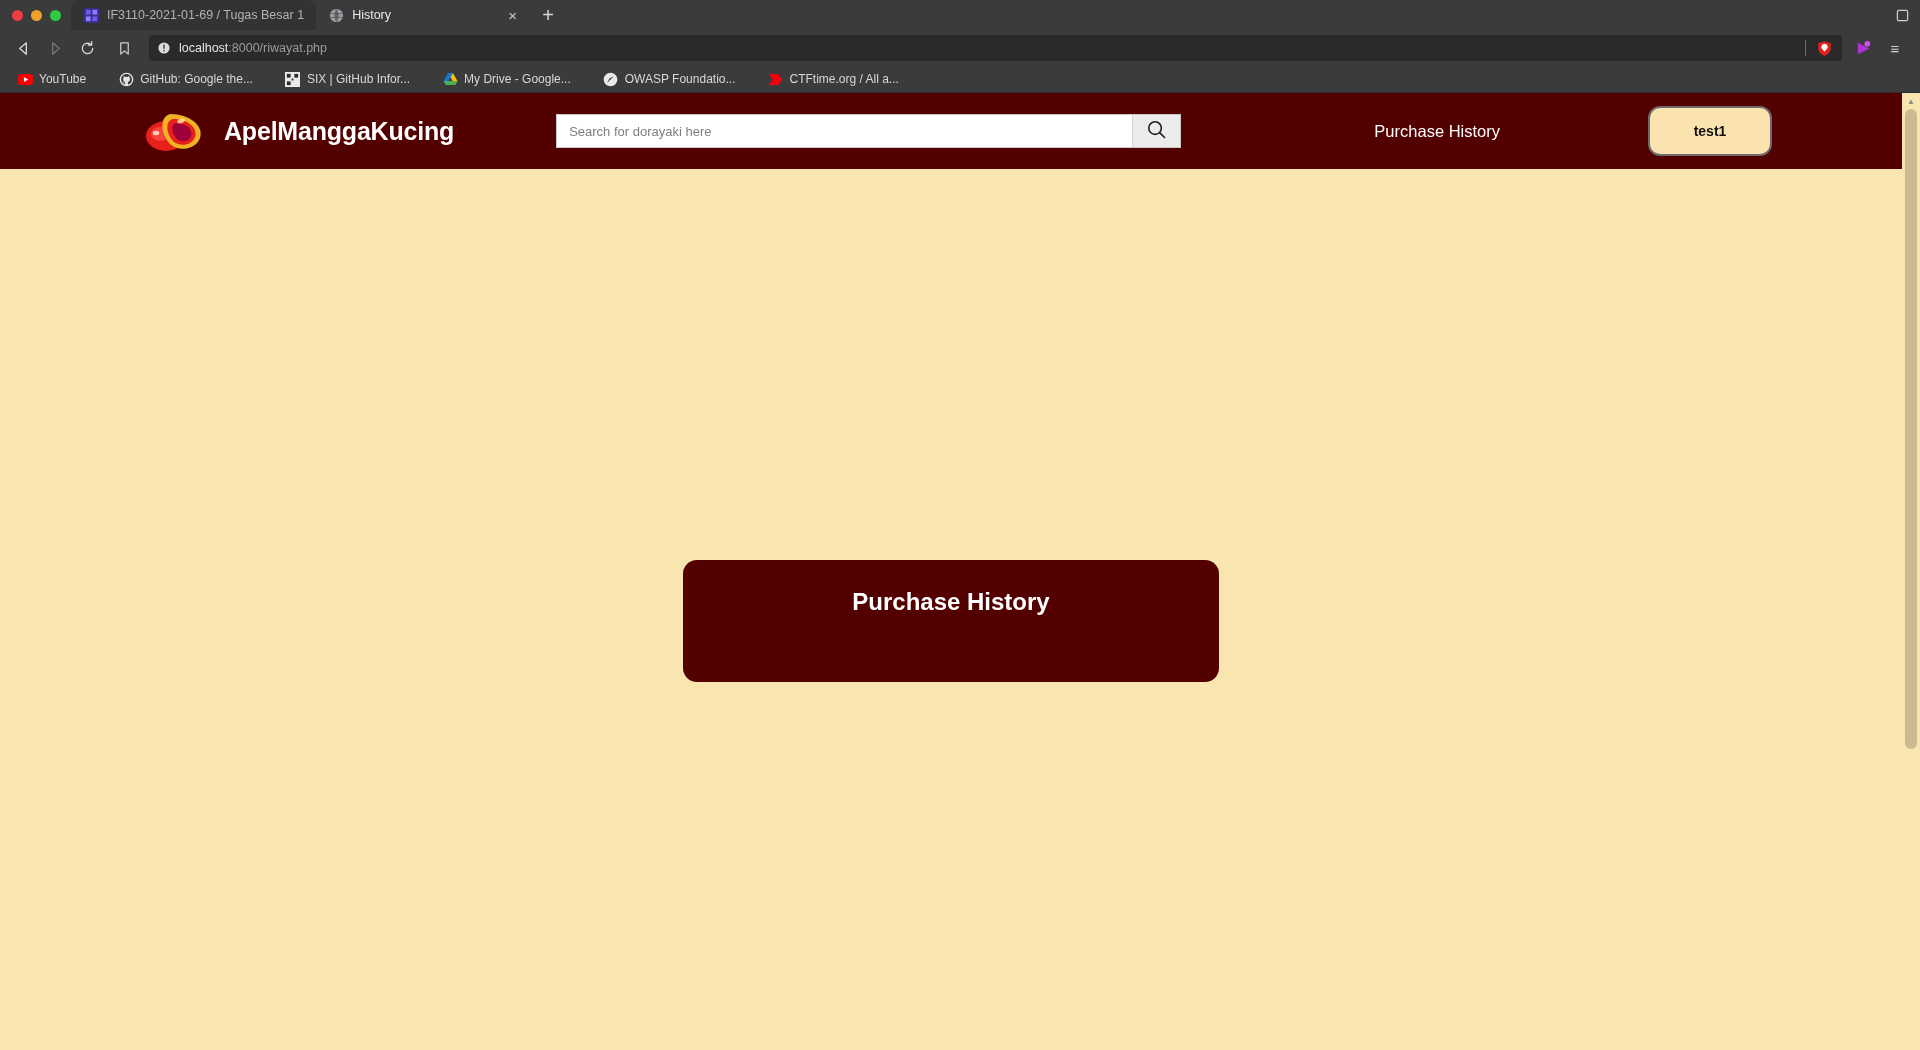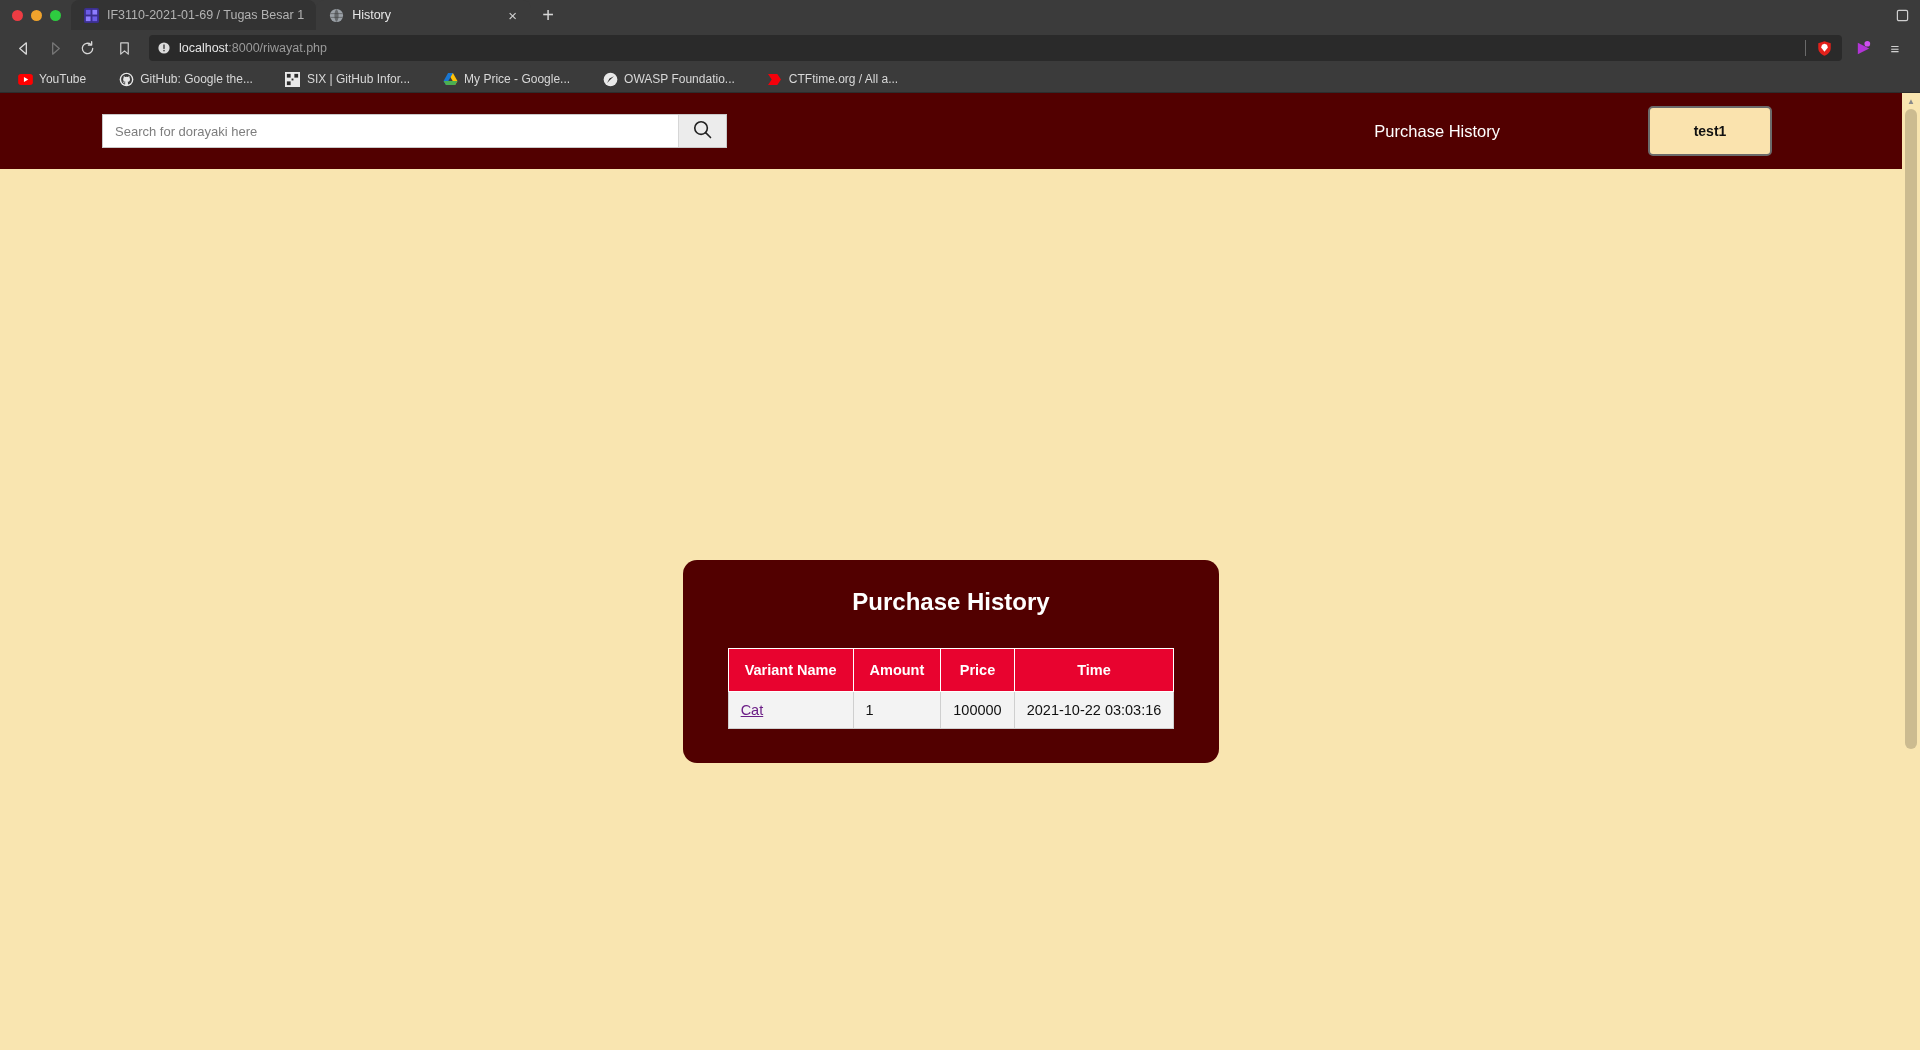--- a/index.html
+++ b/index.html
@@ -180,21 +180,21 @@
   .nav-link {
     color: #ffffff;
     font-size: 16.5px;
     text-decoration: none;
     cursor: pointer;
     margin-right: 148px;
   }
   .user-btn {
     background: #fae3ae;
     border: 2px solid #6b6b6b;
-    border-radius: 5px;
+    border-radius: 12px;
     padding: 15px 0;
     width: 124px;
     text-align: center;
     font-size: 14px;
     font-weight: bold;
     color: #111;
     cursor: pointer;
     font-family: "Liberation Sans", sans-serif;
   }
 
@@ -405,21 +405,21 @@
       <span>SIX | GitHub Infor...</span>
     </div>
     <div class="bm">
       <span class="bm-fav">
         <svg width="15" height="14" viewBox="0 0 16 14">
           <path d="M5.4 0.6 L10.6 0.6 L15.4 9.1 L12.8 13.4 Z" fill="#ffc107"></path>
           <path d="M5.4 0.6 L0.6 9.1 L3.2 13.4 L10.6 0.6 Z" fill="#1976d2"></path>
           <path d="M0.6 9.1 L15.4 9.1 L12.8 13.4 L3.2 13.4 Z" fill="#4caf50"></path>
         </svg>
       </span>
-      <span>My Price - Google...</span>
+      <span>My Drive - Google...</span>
     </div>
     <div class="bm">
       <span class="bm-fav">
         <svg width="15" height="15" viewBox="0 0 16 16">
             <circle cx="8" cy="8" r="7.3" fill="#e9e9e9"></circle>
             <path d="M11.6 4.4 L6.9 9.1 L4.4 11.6 L6.9 6.9 Z" fill="#2b2b2b"></path>
           </svg>
       </span>
       <span>OWASP Foundatio...</span>
     </div>
@@ -430,20 +430,34 @@
           </svg>
       </span>
       <span>CTFtime.org / All a...</span>
     </div>
   </div>
 
   <div class="viewport">
     <div class="page">
 
       <div class="site-header">
+        <div class="brand">
+          <span class="brand-logo">
+            <svg width="70" height="46" viewBox="0 0 70 46">
+              <ellipse cx="26" cy="28" rx="20" ry="15" fill="#e8201c"></ellipse>
+              <ellipse cx="20" cy="26" rx="9" ry="7" fill="#f4453c"></ellipse>
+              <ellipse cx="16" cy="25" rx="3.2" ry="2.2" fill="#ffd9cf" opacity="0.9"></ellipse>
+              <path d="M30 6 C50 6 64 18 60 30 C56 42 38 44 30 36 C22 28 18 10 30 6 Z" fill="#f0b323"></path>
+              <path d="M33 11 C48 11 58 20 55 29 C52 38 39 39 33 33 C27 27 24 13 33 11 Z" fill="#e8201c"></path>
+              <path d="M36 15 C47 15 53 22 51 28 C49 34 40 35 36 30 C32 25 30 16 36 15 Z" fill="#9e0039"></path>
+              <ellipse cx="41" cy="13" rx="4" ry="2" fill="#ffe9a8" opacity="0.8" transform="rotate(-20 41 13)"></ellipse>
+            </svg>
+          </span>
+          <span class="brand-name">ApelManggaKucing</span>
+        </div>
 
         <div class="search-wrap">
           <input class="search-input" type="text" placeholder="Search for dorayaki here" style="">
           <button class="search-btn">
             <span>
               <svg width="21" height="21" viewBox="0 0 22 22">
                 <circle cx="9.5" cy="9.5" r="6.6" fill="none" stroke="#222" stroke-width="1.7"></circle>
                 <line x1="14.3" y1="14.3" x2="19.4" y2="19.4" stroke="#222" stroke-width="1.7" stroke-linecap="round"></line>
               </svg>
             </span>
@@ -452,40 +466,20 @@
 
         <div class="header-right">
           <a class="nav-link">Purchase History</a>
           <button class="user-btn">test1</button>
         </div>
       </div>
 
       <div class="content">
         <div class="card">
           <div class="card-title">Purchase History</div>
-          <table class="purchase-table">
-            <thead>
-              <tr>
-                <th>Variant Name</th>
-                <th>Amount</th>
-                <th>Price</th>
-                <th>Time</th>
-              </tr>
-            </thead>
-            <tbody>
-              <tr>
-                <td class="c0">
-                  <a class="cell-link">Cat</a>
-                </td>
-                <td class="c1">1</td>
-                <td class="c2">100000</td>
-                <td class="c3">2021-10-22 03:03:16</td>
-              </tr>
-            </tbody>
-          </table>
         </div>
       </div>
     </div>
 
     <div class="scrollbar">
       <div class="sb-arrow">▲</div>
       <div class="sb-thumb"></div>
     </div>
   </div>
 </div>

